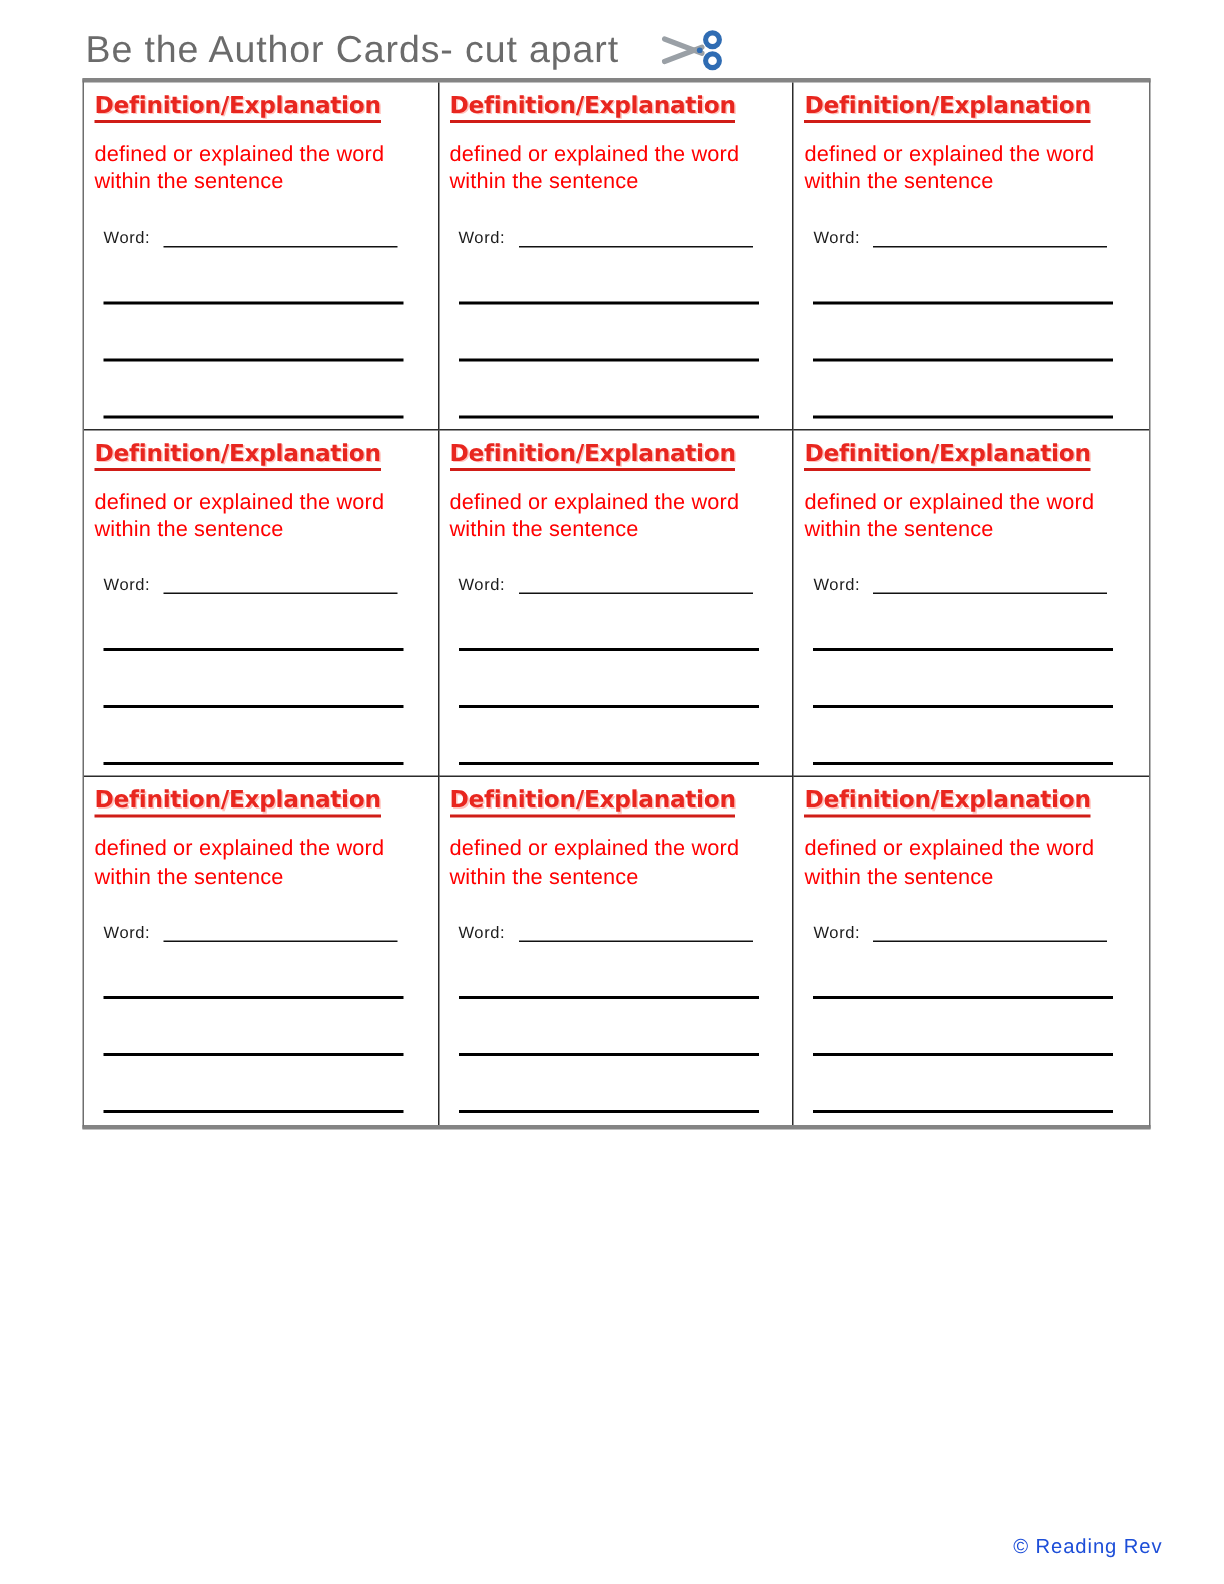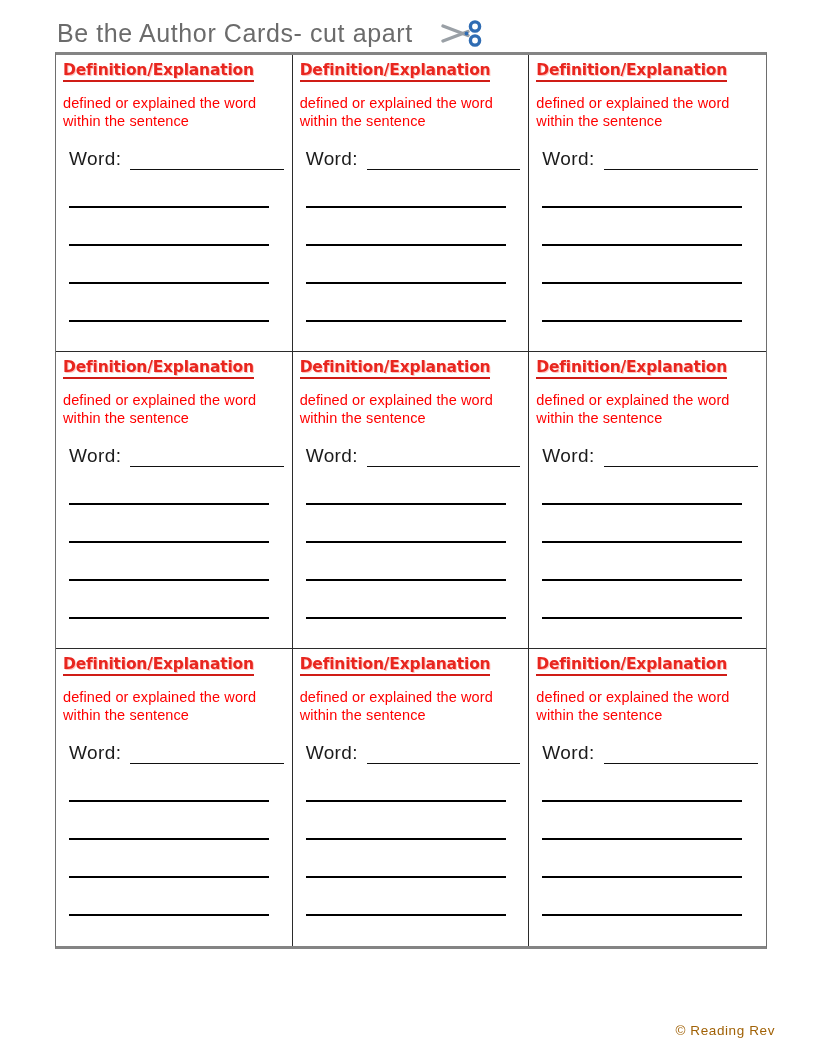--- a/index.html
+++ b/index.html
@@ -19,21 +19,21 @@
   }
   .page-title {
     font-size:25px; color:#6b6b6b; letter-spacing:0.6px;
     font-family:"Liberation Sans", sans-serif;
   }
   .scissors { width:44px; height:31px; display:block; }
 
   
   .cards-table {
     position:absolute; left:55px; top:52px;
-    width:712px; height:897px;
+    width:712px; height:701px;
     border-top:3px solid #848484;
     border-bottom:3px solid #848484;
     border-left:1px solid #6e6e6e;
     border-right:1px solid #6e6e6e;
     display:grid;
     grid-template-columns:1fr 1fr 1fr;
     grid-template-rows:1fr 1fr 1fr;
     background:#ffffff;
   }
   .card {
@@ -66,42 +66,42 @@
     line-height:1.26;
     color:#ff0000;
     letter-spacing:0.1px;
   }
   .word-row {
     margin-top:17px;
     padding-left:7px;
     display:flex;
     align-items:flex-end;
     gap:9px;
-    font-size:19px;
+    font-size:11px;
     color:#1b1b1b;
     letter-spacing:0.4px;
   }
   .word-line {
     display:inline-block;
     width:156px; height:17px;
     border-bottom:1.6px solid #111111;
   }
   .writing-line {
     margin-left:7px;
     width:200px;
     height:38px;
     border-bottom:2px solid #000000;
   }
 
   
   .footer-credit {
     position:absolute;
     right:41px; top:1023px;
     font-size:13.5px;
-    color:#a16207;
+    color:#1d4ed8;
     letter-spacing:0.6px;
   }
 </style>
 </head>
 <body>
 
 <div class="page">
 
   <div class="title-row">
     <span class="page-title">Be the Author Cards- cut apart</span>

